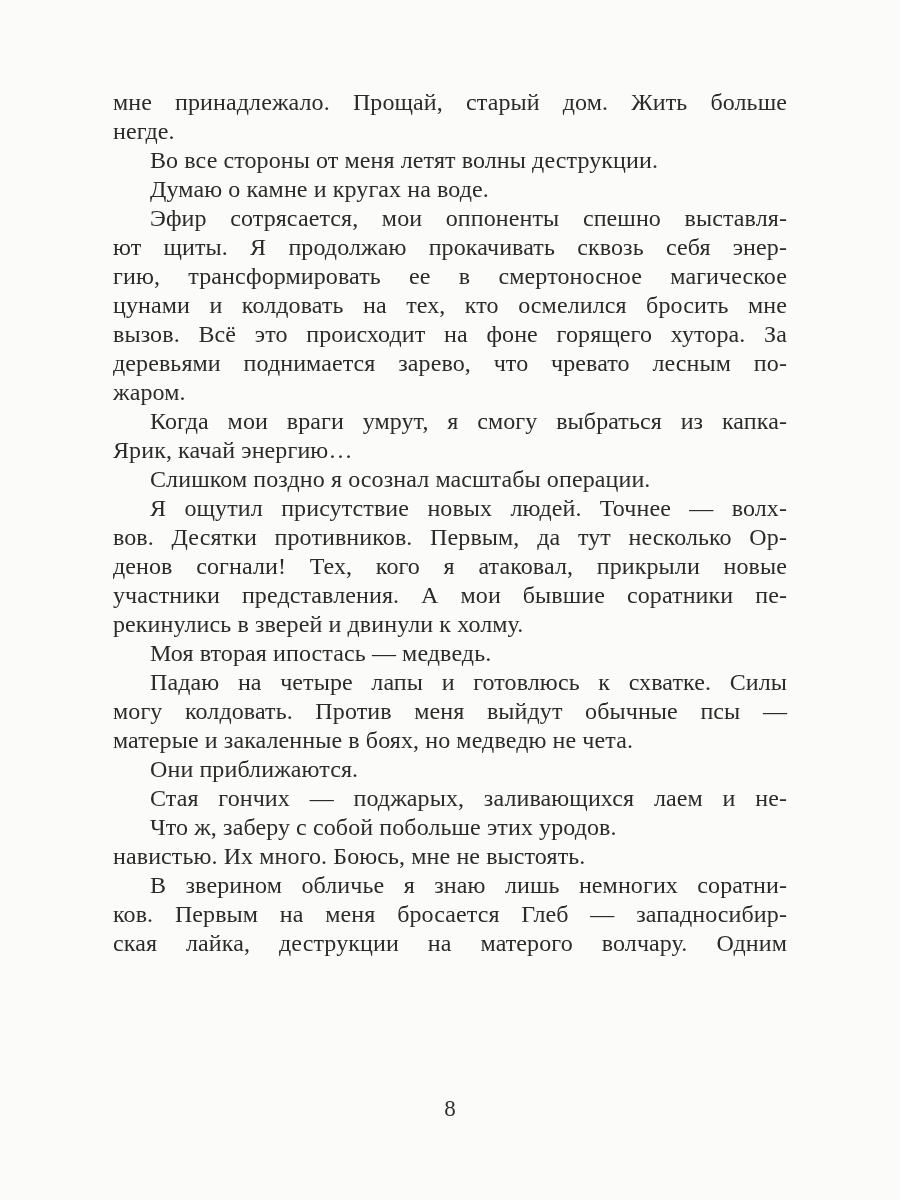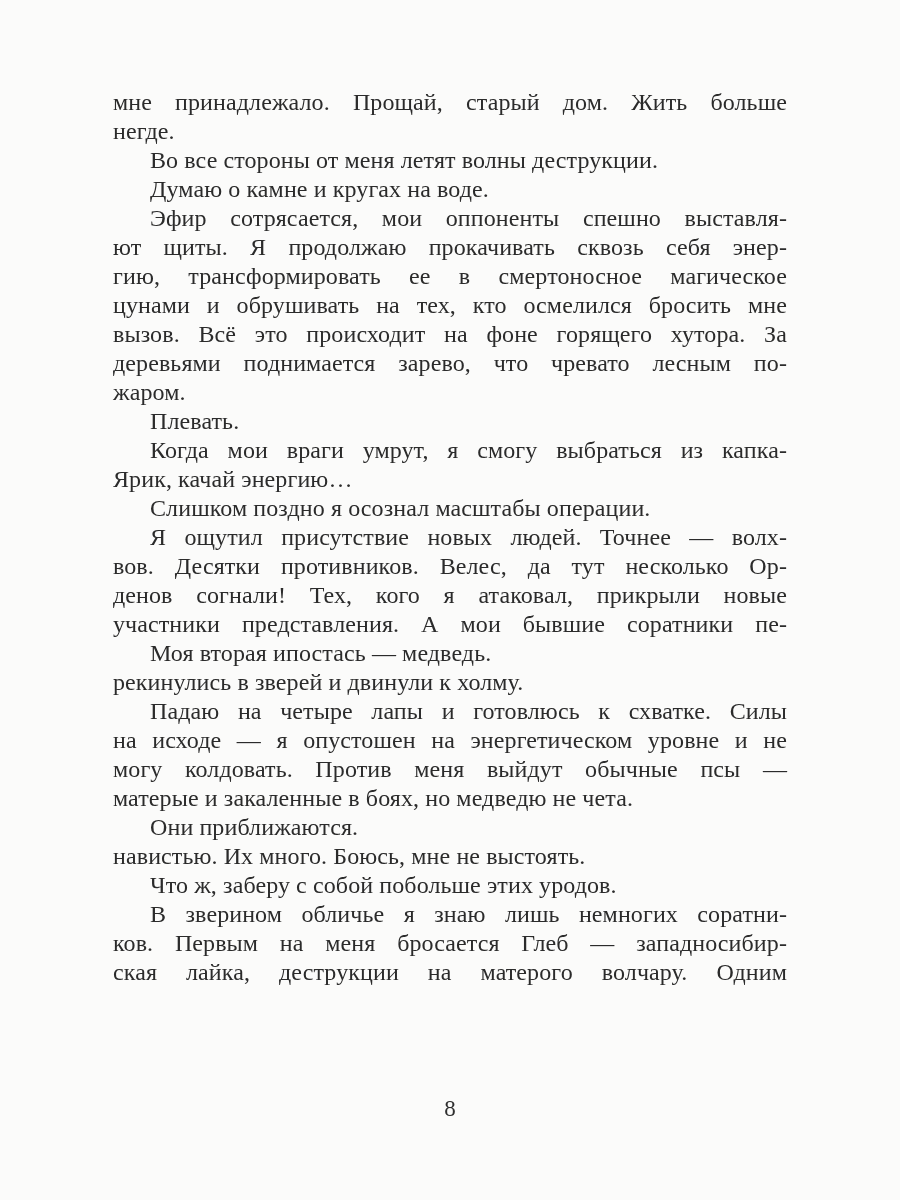--- a/index.html
+++ b/index.html
@@ -62,39 +62,38 @@
 
 <div class="page">
   <div class="text-column">
     <div class="ln">мне принадлежало. Прощай, старый дом. Жить больше</div>
     <div class="ln end">негде.</div>
     <div class="ln ind end">Во все стороны от меня летят волны деструкции.</div>
     <div class="ln ind end">Думаю о камне и кругах на воде.</div>
     <div class="ln ind">Эфир сотрясается, мои оппоненты спешно выставля-</div>
     <div class="ln">ют щиты. Я продолжаю прокачивать сквозь себя энер-</div>
     <div class="ln">гию, трансформировать ее в смертоносное магическое</div>
-    <div class="ln">цунами и обрушивать на тех, кто осмелился бросить мне</div>
+    <div class="ln">цунами и колдовать на тех, кто осмелился бросить мне</div>
     <div class="ln">вызов. Всё это происходит на фоне горящего хутора. За</div>
     <div class="ln">деревьями поднимается зарево, что чревато лесным по-</div>
     <div class="ln end">жаром.</div>
-    <div class="ln ind end">Плевать.</div>
     <div class="ln ind">Когда мои враги умрут, я смогу выбраться из капка-</div>
     <div class="ln end">Ярик, качай энергию…</div>
     <div class="ln ind end">Слишком поздно я осознал масштабы операции.</div>
     <div class="ln ind">Я ощутил присутствие новых людей. Точнее — волх-</div>
-    <div class="ln">вов. Десятки противников. Велес, да тут несколько Ор-</div>
+    <div class="ln">вов. Десятки противников. Первым, да тут несколько Ор-</div>
     <div class="ln">денов согнали! Тех, кого я атаковал, прикрыли новые</div>
     <div class="ln">участники представления. А мои бывшие соратники пе-</div>
+    <div class="ln end">рекинулись в зверей и двинули к холму.</div>
     <div class="ln ind end">Моя вторая ипостась — медведь.</div>
-    <div class="ln end">рекинулись в зверей и двинули к холму.</div>
     <div class="ln ind">Падаю на четыре лапы и готовлюсь к схватке. Силы</div>
-    <div class="ln">на исходе — я опустошен на энергетическом уровне и не</div>
     <div class="ln">могу колдовать. Против меня выйдут обычные псы —</div>
     <div class="ln end">матерые и закаленные в боях, но медведю не чета.</div>
     <div class="ln ind end">Они приближаются.</div>
+    <div class="ln ind">Стая гончих — поджарых, заливающихся лаем и не-</div>
+    <div class="ln ind end">Что ж, заберу с собой побольше этих уродов.</div>
     <div class="ln end">навистью. Их много. Боюсь, мне не выстоять.</div>
-    <div class="ln ind end">Что ж, заберу с собой побольше этих уродов.</div>
     <div class="ln ind">В зверином обличье я знаю лишь немногих соратни-</div>
     <div class="ln">ков. Первым на меня бросается Глеб — западносибир-</div>
     <div class="ln">ская лайка, деструкции на матерого волчару. Одним</div>
   </div>
   <div class="page-number">8</div>
 </div>
 
 </body></html>

